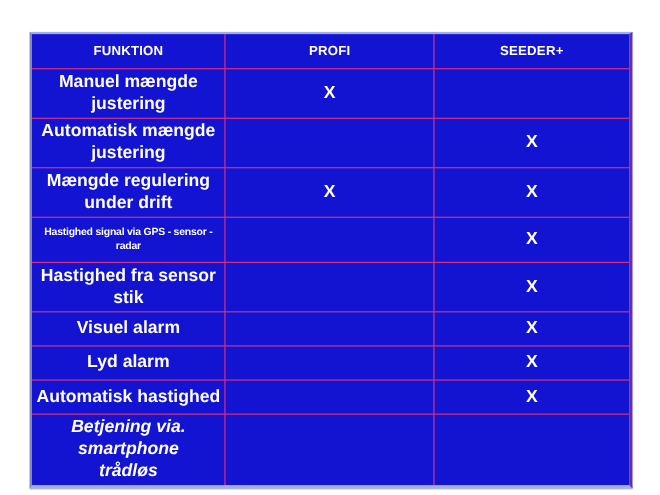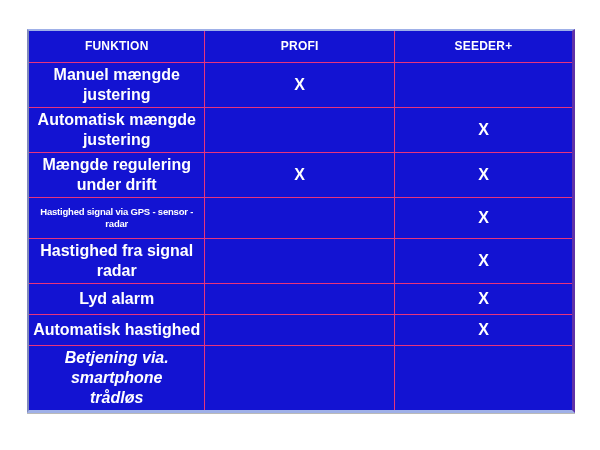--- a/index.html
+++ b/index.html
@@ -93,21 +93,26 @@
         <td>X</td>
         <td>X</td>
       </tr>
       <tr class="tall">
         <td class="small-label">Hastighed signal via GPS - sensor -
 radar</td>
         <td></td>
         <td>X</td>
       </tr>
       <tr>
-        <td>Hastighed fra signal radar</td>
+        <td>Hastighed fra sensor stik</td>
+        <td></td>
+        <td>X</td>
+      </tr>
+      <tr>
+        <td>Visuel alarm</td>
         <td></td>
         <td>X</td>
       </tr>
       <tr>
         <td>Lyd alarm</td>
         <td></td>
         <td>X</td>
       </tr>
       <tr>
         <td>Automatisk hastighed</td>

